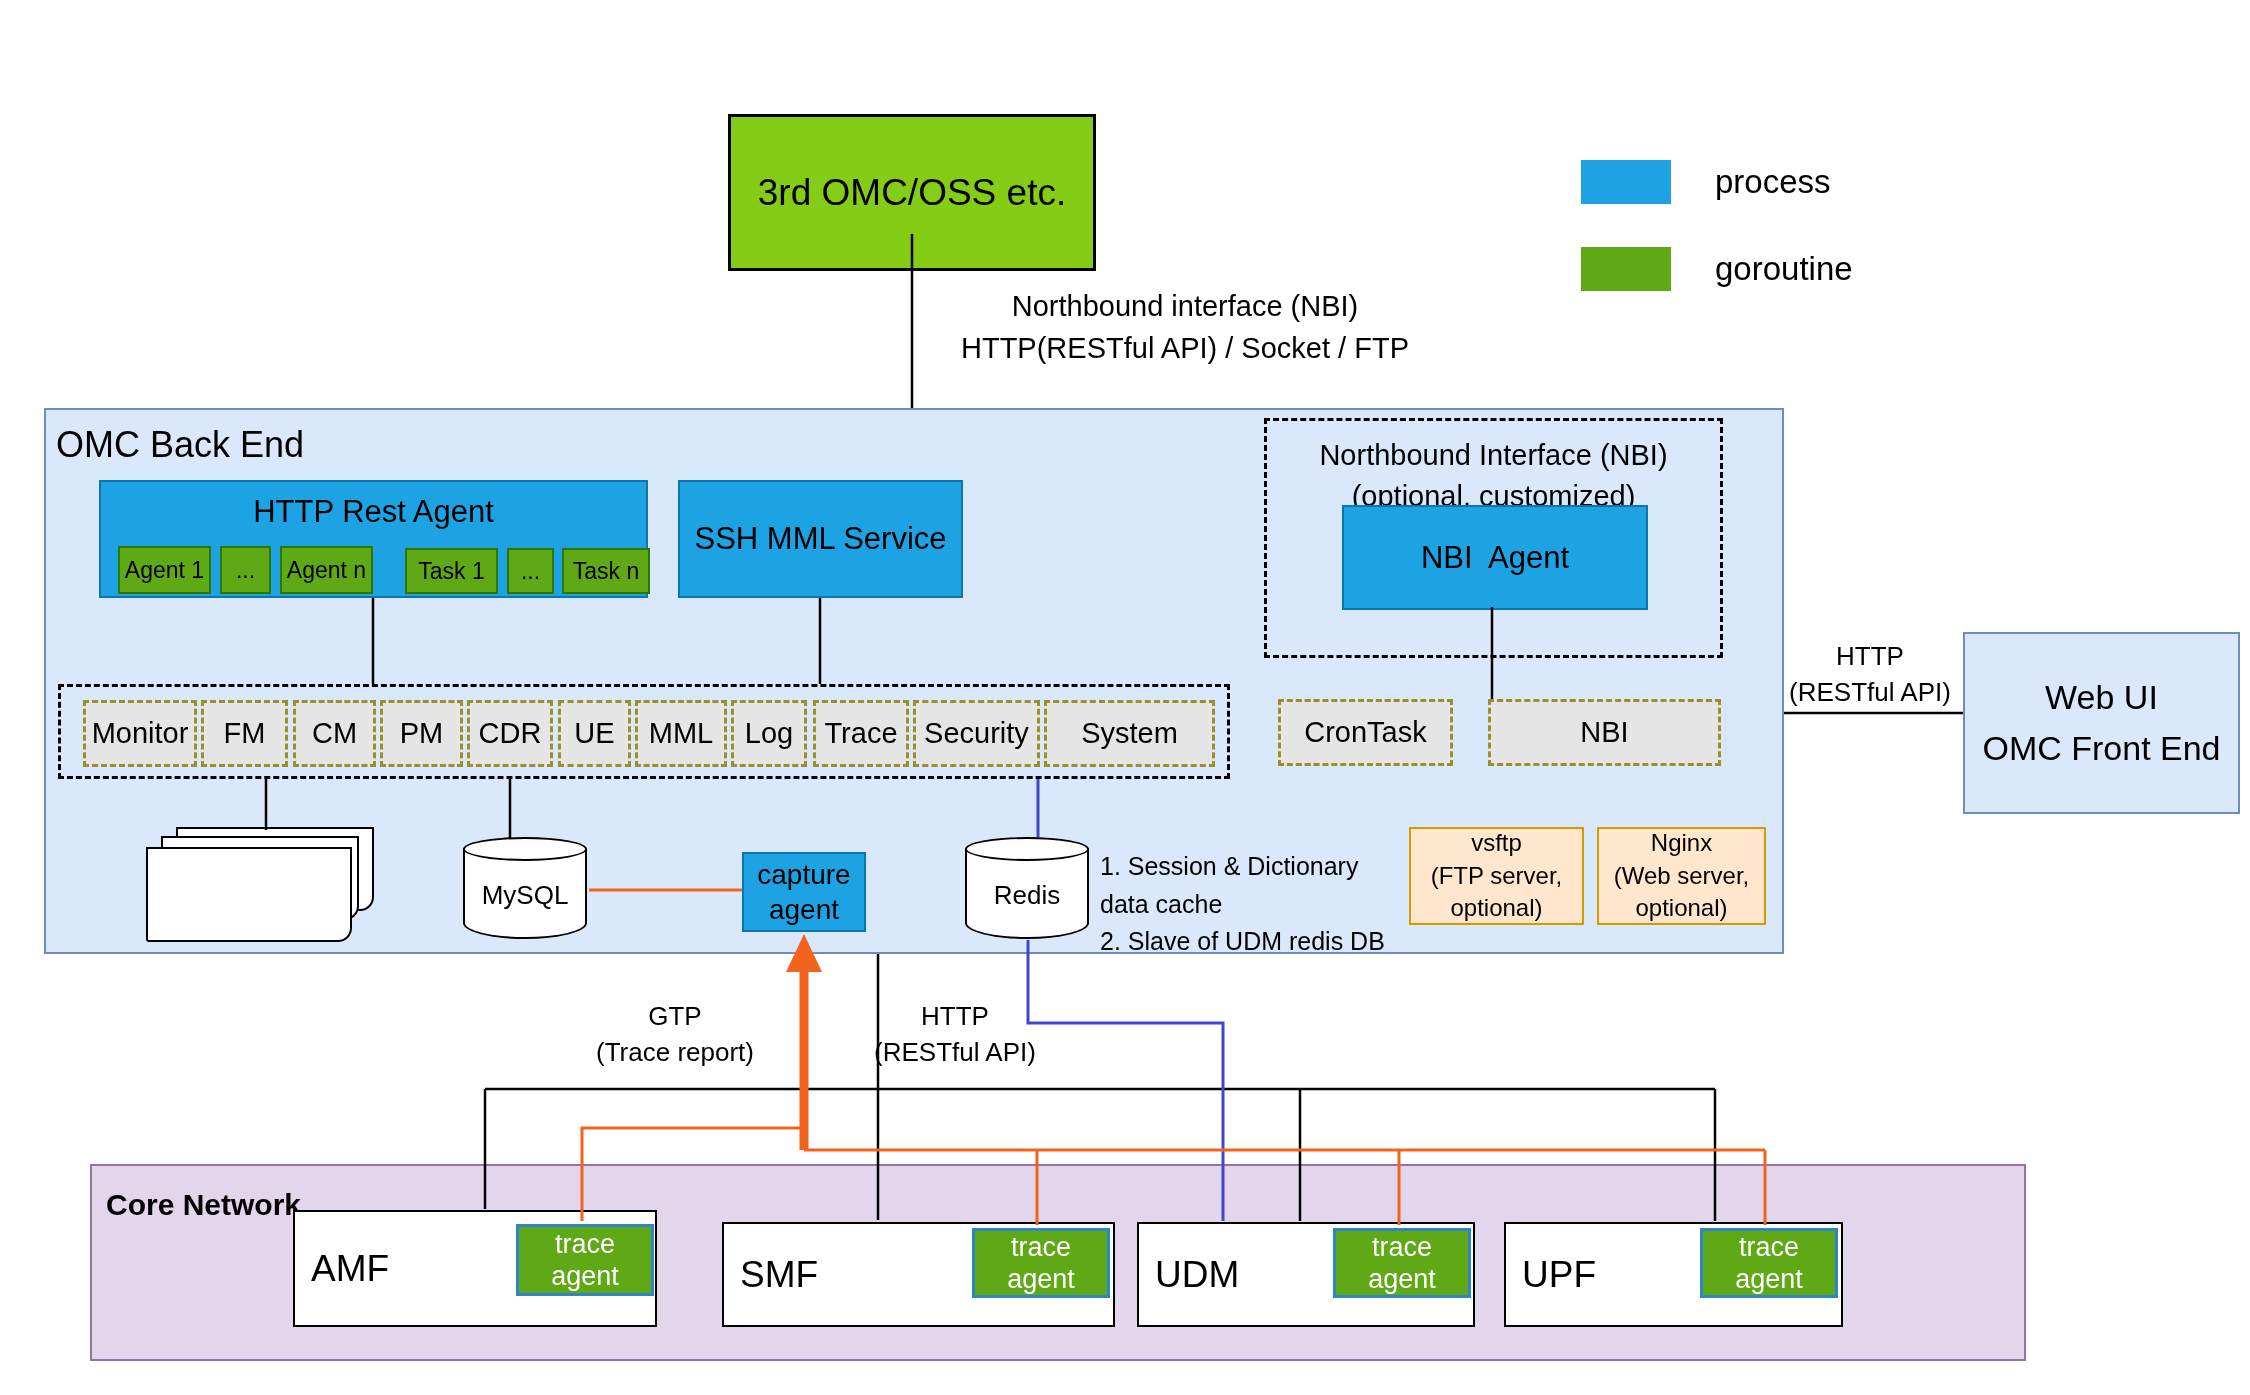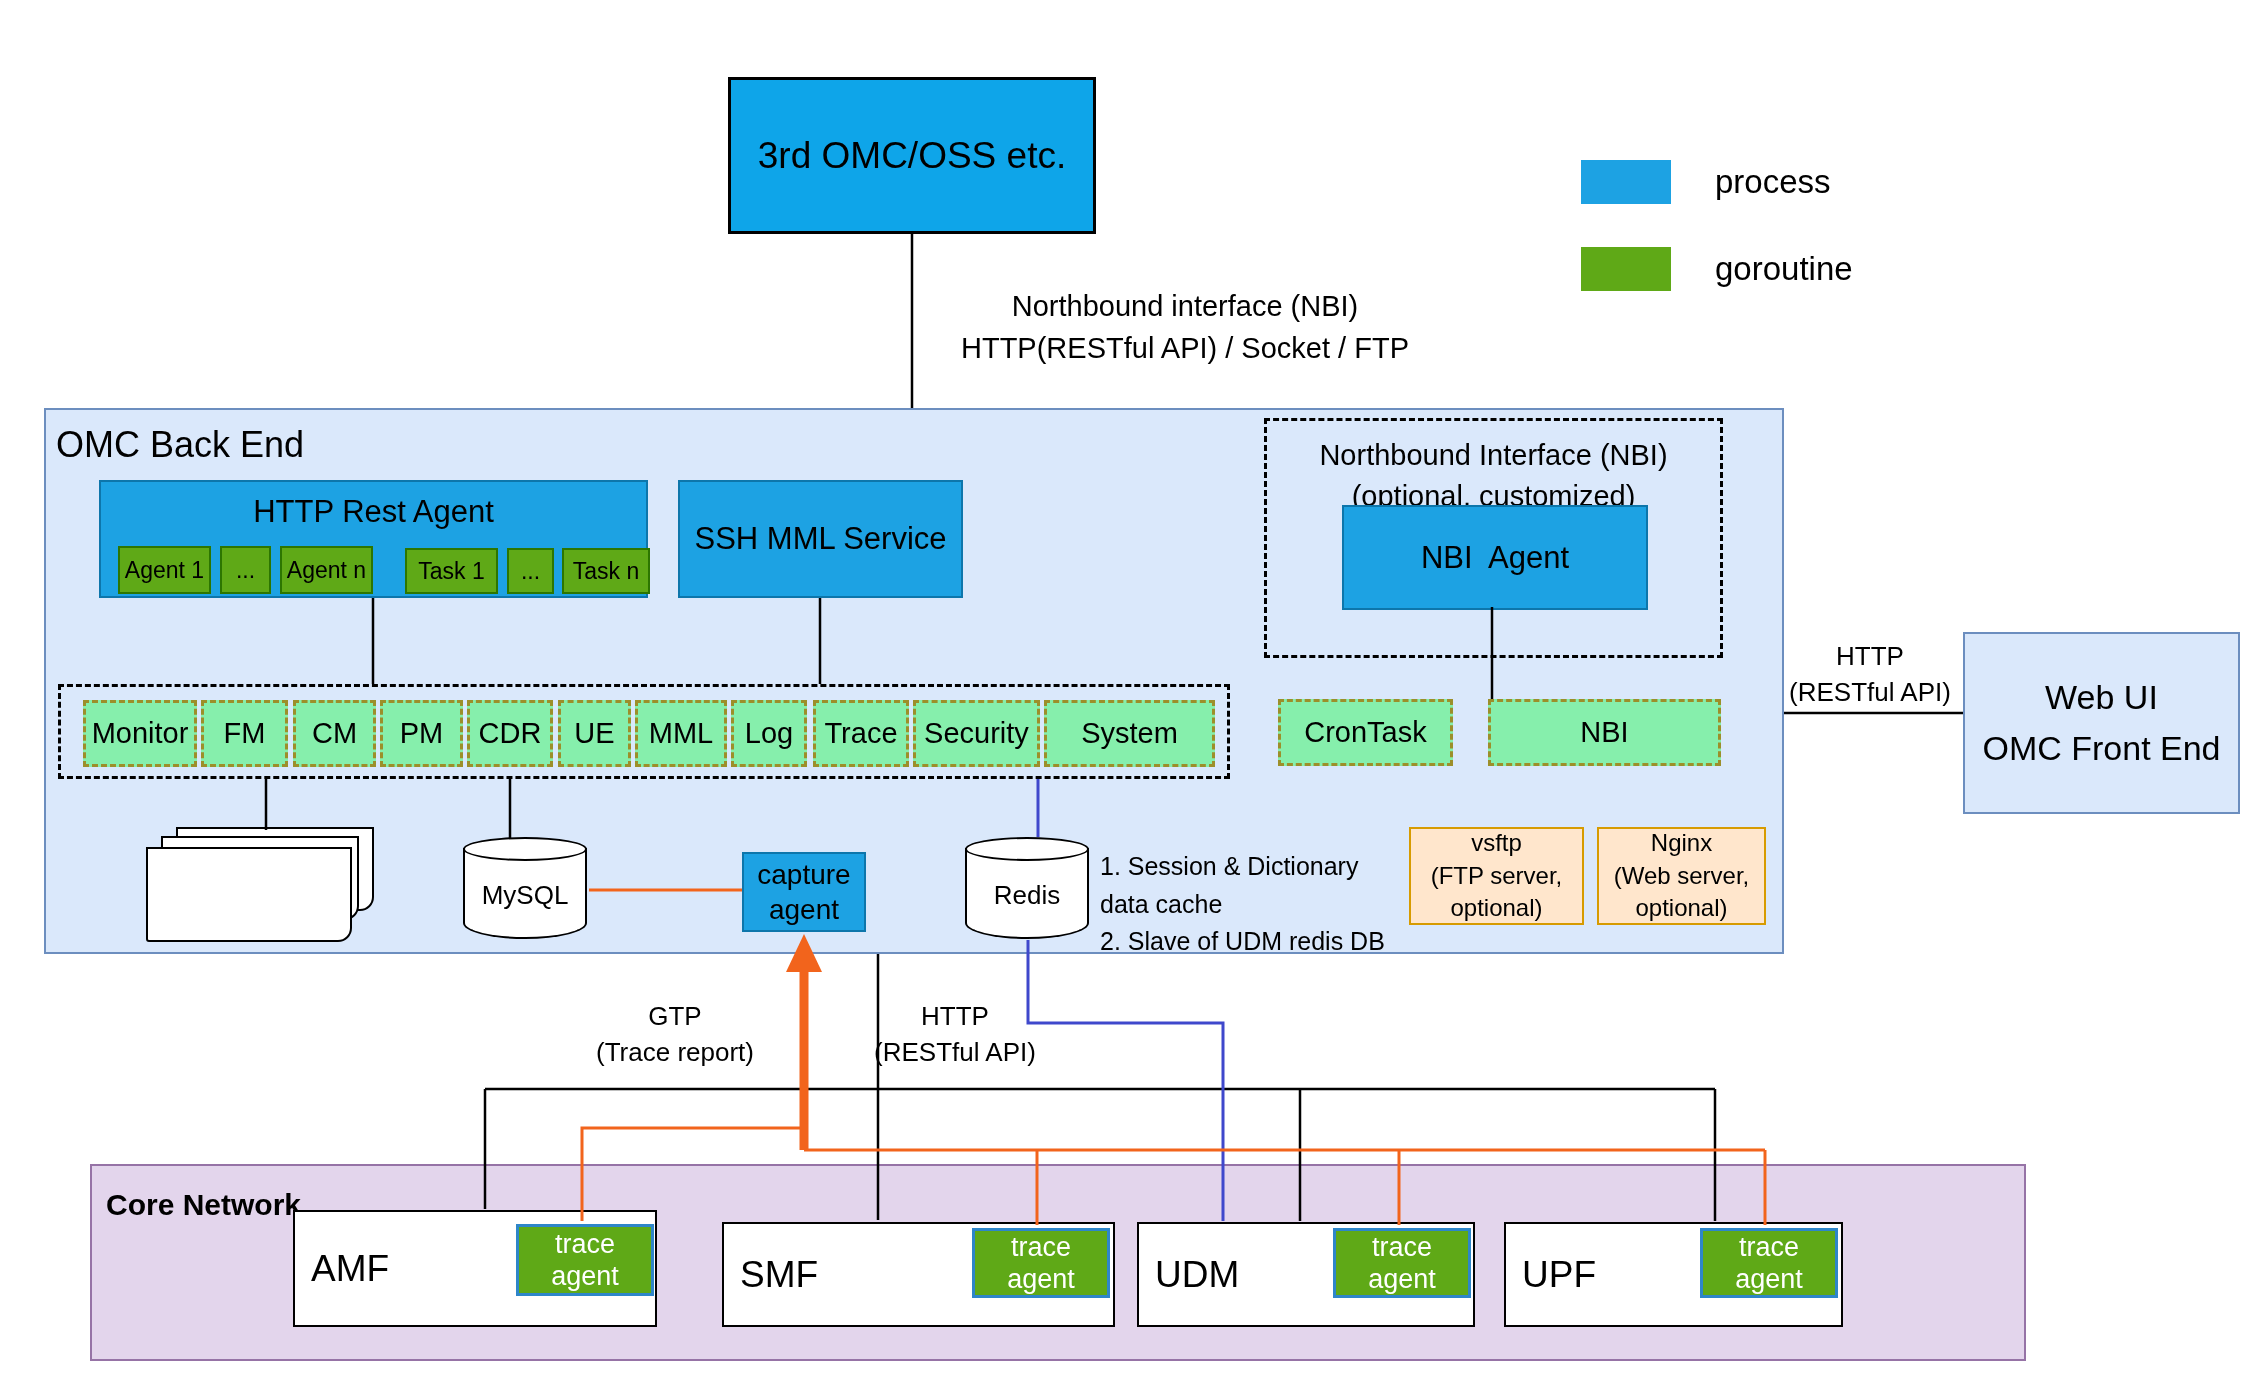--- a/index.html
+++ b/index.html
@@ -2,31 +2,31 @@
 <html><head>
 <meta charset="utf-8">
 <style>
   * { margin:0; padding:0; box-sizing:border-box; }
   body { font-family:"Liberation Sans", sans-serif; background:#fff; color:#000; }
   .canvas { position:relative; width:2250px; height:1395px; background:#fff; overflow:hidden; }
   .abs { position:absolute; }
   .flexc { display:flex; align-items:center; justify-content:center; text-align:center; }
   .ml { white-space:pre-line; }
 
-  .top-box { background:#0ea5e9; border:3px solid #000; font-size:37px; }
+  .top-box { background:#84cc16; border:3px solid #000; font-size:37px;margin-top:37px; }
   .omc-bg { background:#dae8fb; border:2px solid #6c8ebf; }
   .omc-title { font-size:36px; }
   .core-bg { background:#e3d5ec; border:2px solid #9673a6; }
   .core-title { font-size:30px; font-weight:bold; }
   .dashed-group { border:3px dashed #000; }
 
   .proc { background:#1da2e3; border:2px solid #0d76ab; }
   .proc-title { position:absolute; top:12px; left:0; width:100%; text-align:center; font-size:31px; }
   .chip { background:#5fa917; border:2px solid #2d7600; font-size:23px; }
-  .module { background:#86efac; border:3px dashed #9c8f2a; font-size:29px; }
+  .module { background:#e5e5e5; border:3px dashed #9c8f2a; font-size:29px; }
   .optbox { background:#ffe6cc; border:2px solid #d79b00; font-size:24px; line-height:1.35; }
   .trace-chip { background:#5fa917; border:3px solid #2e86c9; color:#fff; font-size:27px; line-height:1.2; }
   .nf { background:#fff; border:2px solid #000;padding-left:16px; }
   .nf-name { position:absolute; left:16px; top:50%; transform:translateY(-50%); font-size:37px; }
   .webui { background:#dae8fb; border:2px solid #6c8ebf; font-size:34px; line-height:1.5; }
 
   .legend-row { position:absolute; display:flex; align-items:center; gap:44px; }
   .swatch { width:90px; height:44px; }
   .swatch.process { background:#1da2e3; }
   .swatch.goroutine { background:#5fa917; }

